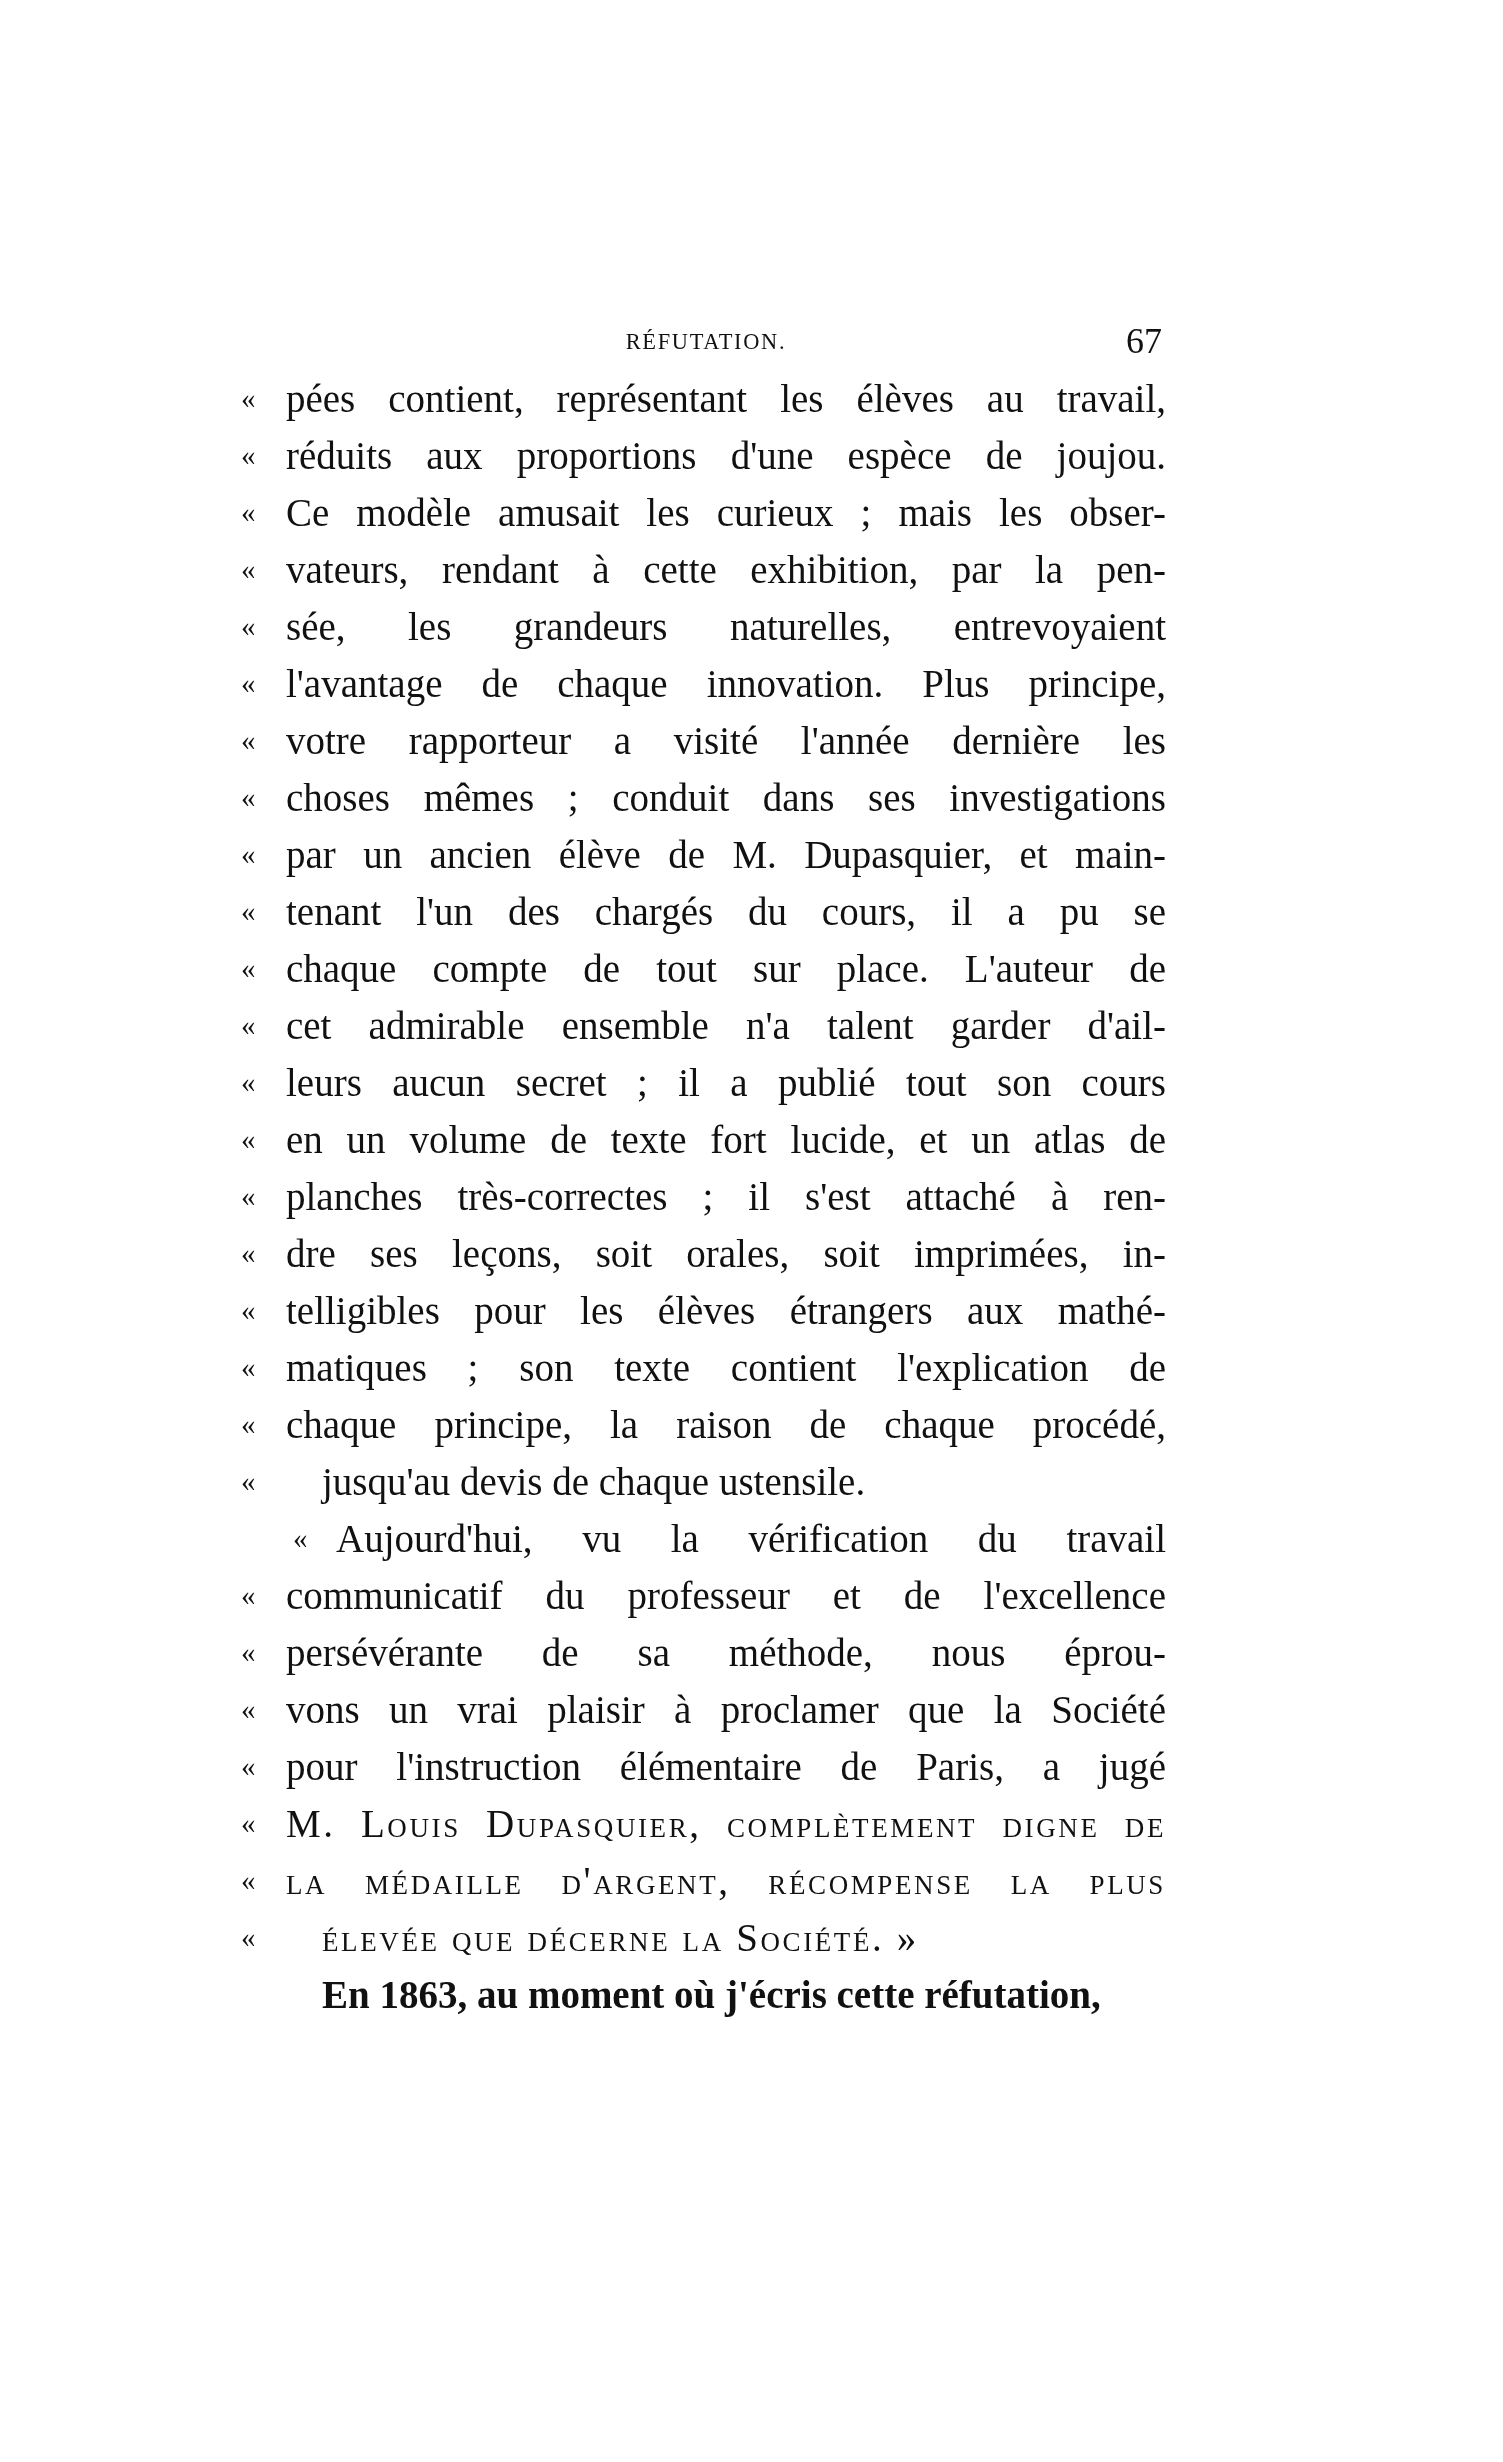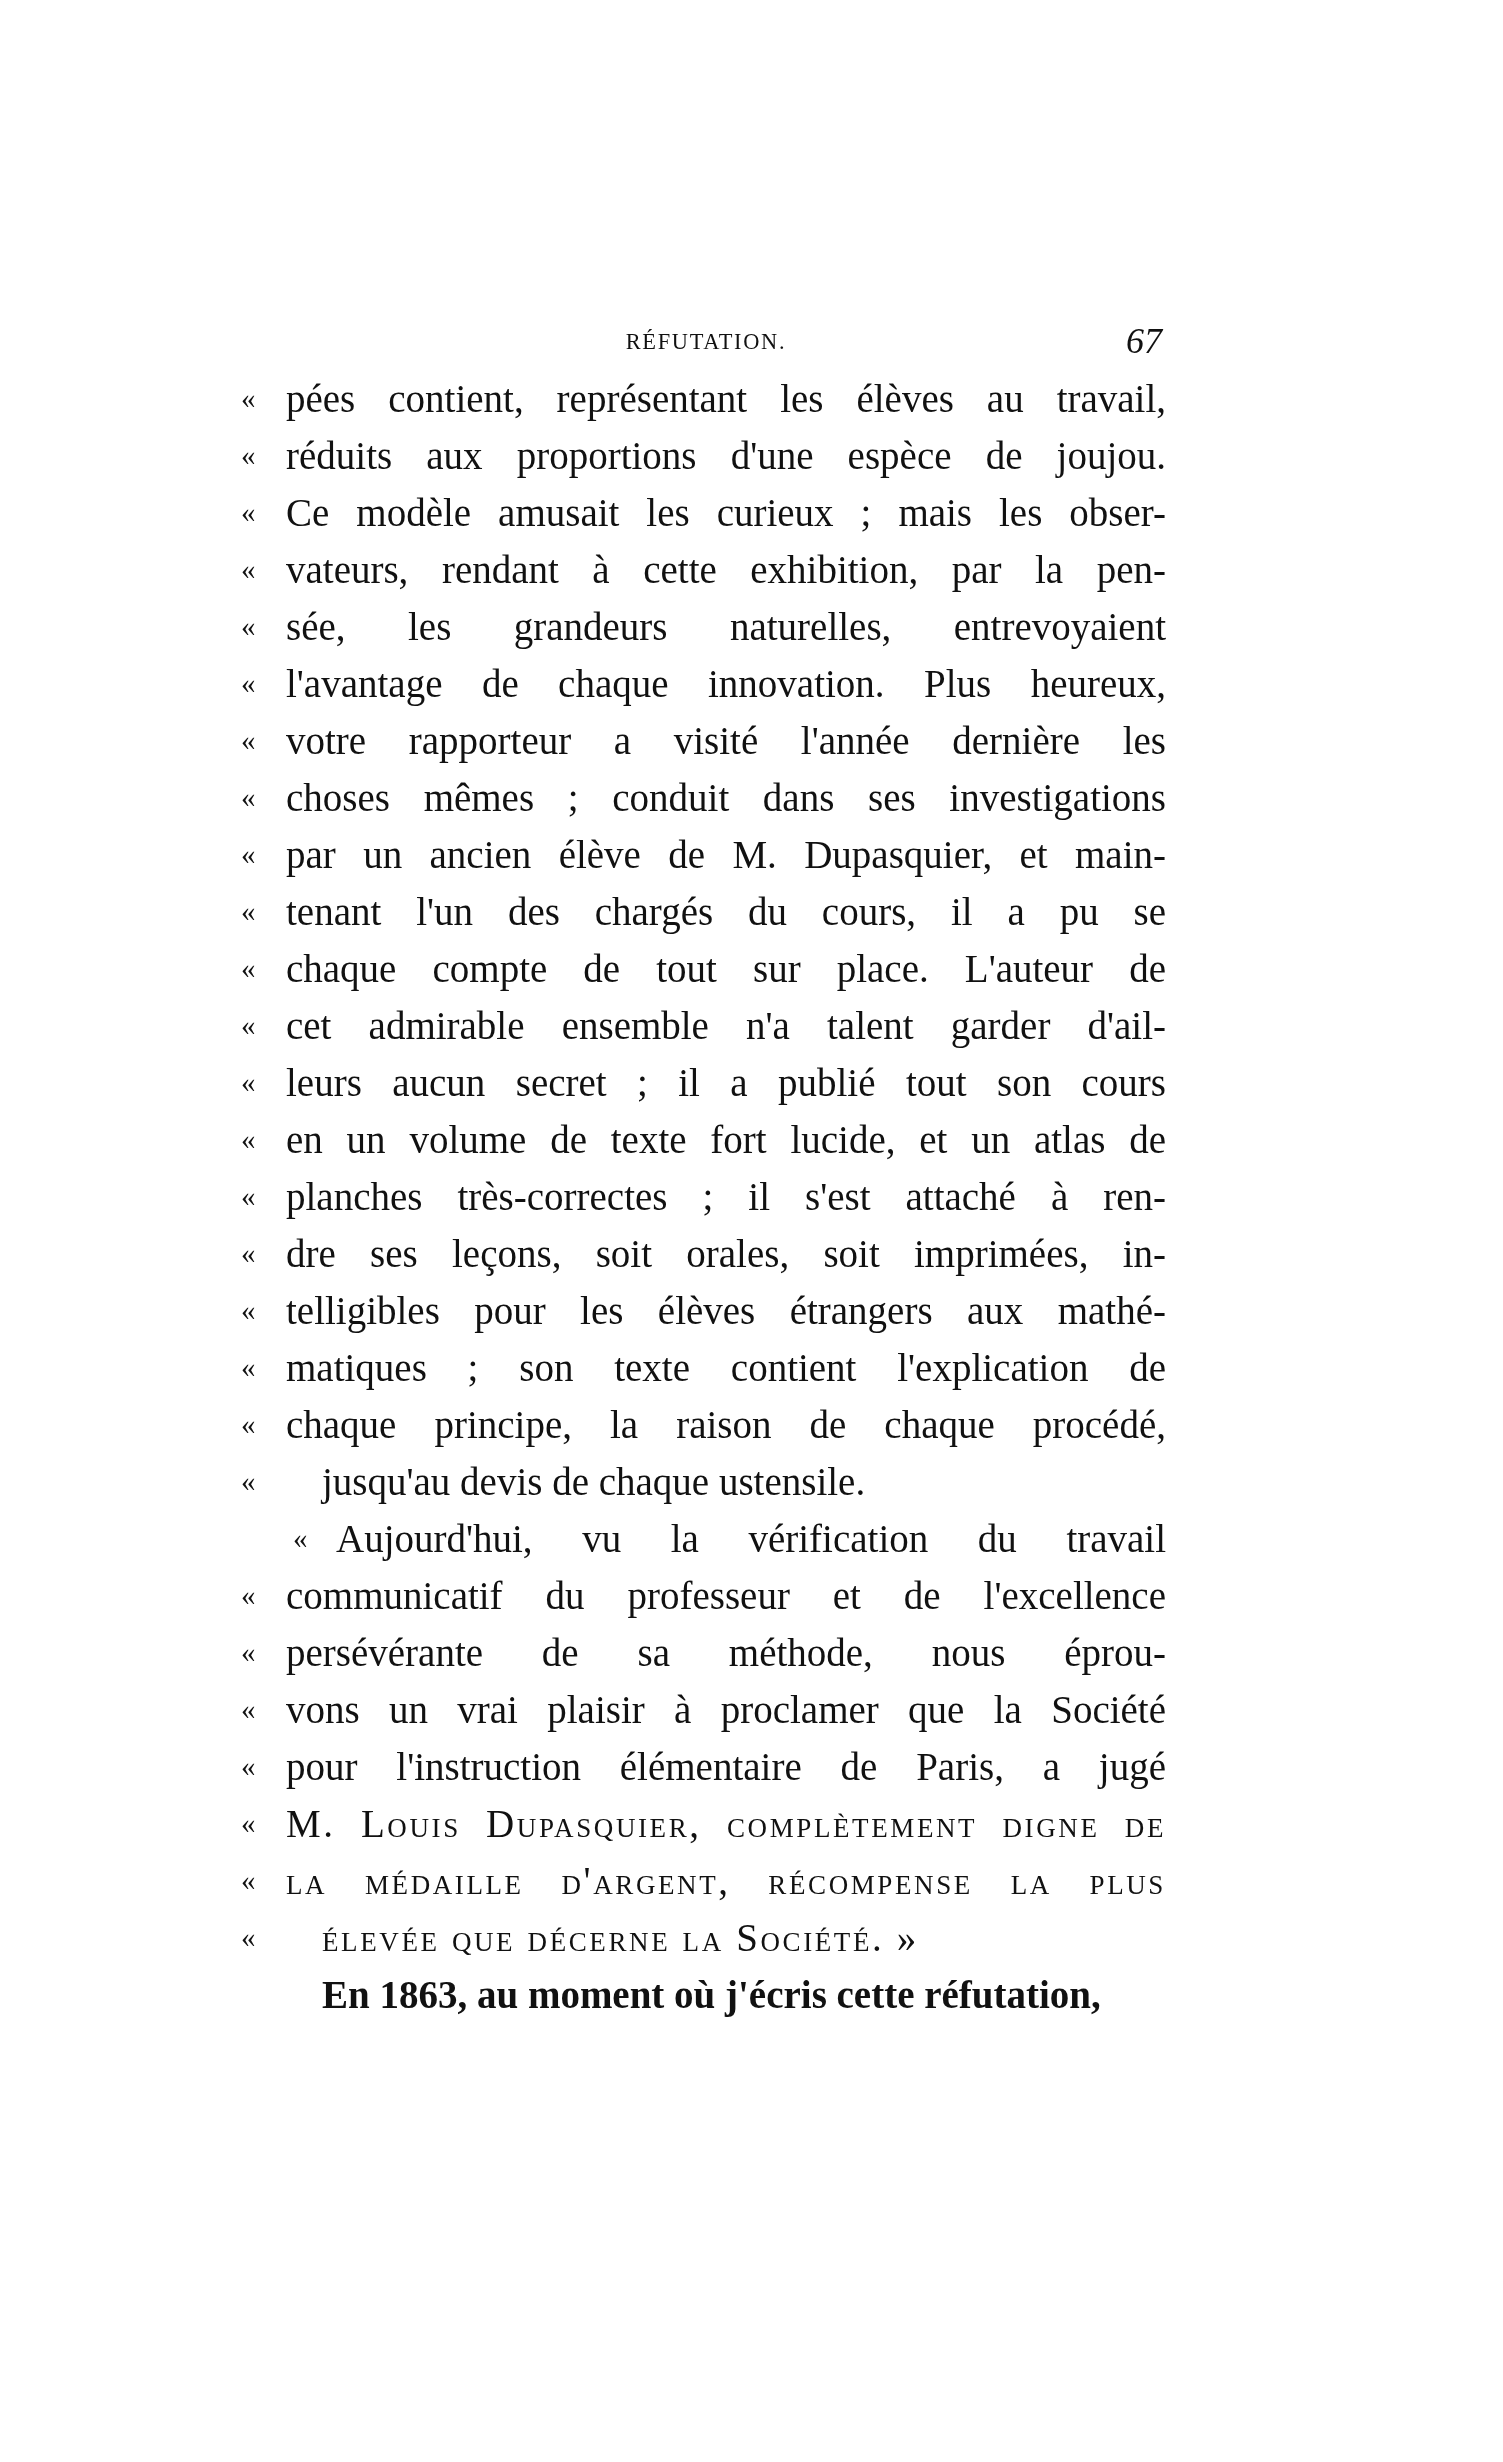--- a/index.html
+++ b/index.html
@@ -36,21 +36,20 @@
       font-size: 22.4px;
       letter-spacing: 1.7px;
       top: 8.6px;
       font-weight: normal;
     }
     .page-number {
       position: absolute;
       right: 0;
       top: 0;
       font-size: 36px;
-      font-style: italic;
     }
     .body-text {
       position: absolute;
       top: 370px;
       left: 241px;
       width: 925px;
     }
     .line {
       position: relative;
       height: 57px;
@@ -106,21 +105,21 @@
       <div class="line">
         <span class="guillemet">«</span>
         <span class="text">vateurs, rendant à cette exhibition, par la pen-</span>
       </div>
       <div class="line">
         <span class="guillemet">«</span>
         <span class="text">sée, les grandeurs naturelles, entrevoyaient</span>
       </div>
       <div class="line">
         <span class="guillemet">«</span>
-        <span class="text">l'avantage de chaque innovation. Plus heureux,</span>
+        <span class="text">l'avantage de chaque innovation. Plus principe,</span>
       </div>
       <div class="line">
         <span class="guillemet">«</span>
         <span class="text">votre rapporteur a visité l'année dernière les</span>
       </div>
       <div class="line">
         <span class="guillemet">«</span>
         <span class="text">choses mêmes ; conduit dans ses investigations</span>
       </div>
       <div class="line">

